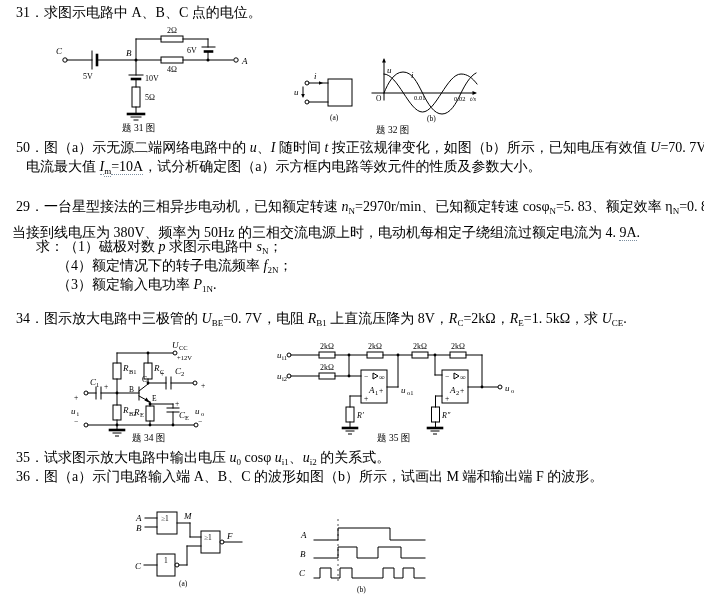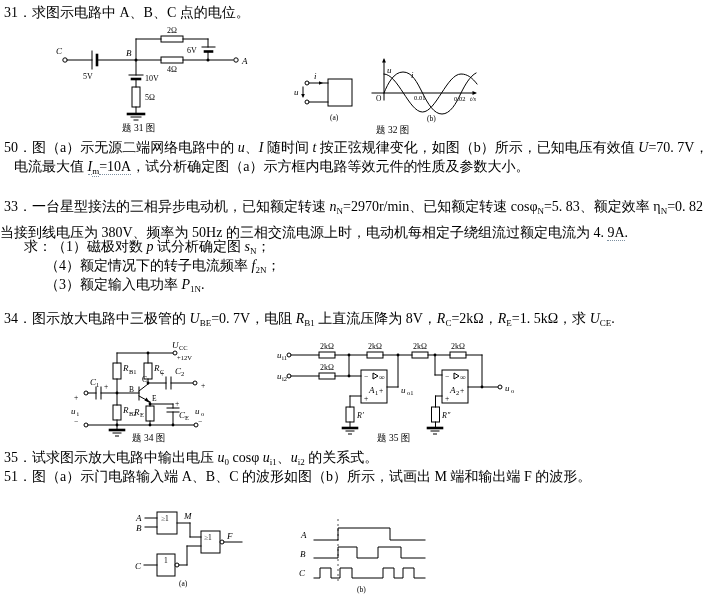--- a/index.html
+++ b/index.html
@@ -1,18 +1,18 @@
 <!DOCTYPE html>
 <html><head>
 <meta charset="utf-8">
 <style>
   html,body{margin:0;padding:0;}
   body{width:704px;height:599px;background:#ffffff;overflow:hidden;position:relative;
        font-family:"Liberation Serif","DejaVu Serif",serif;color:#000;}
-  .tline{position:absolute;white-space:nowrap;font-size:14px;line-height:18px;}
+  .tline{position:absolute;white-space:nowrap;font-size:14px;line-height:18px;margin-left:12px;}
   .sg-i{font-style:italic;}
   .sg-s{font-size:9px;position:relative;top:3px;}
   .sg-u{border-bottom:1px dotted #7d8fa0;}
   svg.fig{position:absolute;overflow:visible;}
   svg .w{stroke:#000;stroke-width:1;fill:none;stroke-linecap:square;}
   svg .wk{stroke:#000;stroke-width:2.6;fill:none;stroke-linecap:square;}
   svg .bx{stroke:#000;stroke-width:1;fill:none;}
   svg .d{fill:#000;stroke:none;}
   svg .tm{stroke:#000;stroke-width:1;fill:#fff;}
   svg text{fill:#000;stroke:none;font-family:"Liberation Serif","DejaVu Serif",serif;}
@@ -22,28 +22,28 @@
   svg .st{font-size:7.5px;}
   svg .scap{font-size:9.5px;}
   svg .sm{font-size:6.5px;}
 </style>
 </head>
 <body>
 
 <div class="tline" style="left:4px;top:4px"><span>31．求图示电路中 A、B、C 点的电位。</span></div>
 <div class="tline" style="left:4px;top:139px"><span>50．图（a）示无源二端网络电路中的 </span><span class="sg-i">u</span><span>、</span><span class="sg-i">I</span><span> 随时间 </span><span class="sg-i">t</span><span> 按正弦规律变化，如图（b）所示，已知电压有效值 </span><span class="sg-i">U</span><span>=70. 7V，</span></div>
 <div class="tline" style="left:14px;top:158px"><span>电流最大值 </span><span class="sg-i sg-u">I</span><span class="sg-s sg-u">m</span><span class="sg-u">=10A</span><span>，试分析确定图（a）示方框内电路等效元件的性质及参数大小。</span></div>
-<div class="tline" style="left:4px;top:198px"><span>33．一台星型接法的三相异步电动机，已知额定转速 </span><span class="sg-i">n</span><span class="sg-s">N</span><span>=2970r/min、已知额定转速 cosφ</span><span class="sg-s">N</span><span>=5. 83、额定效率 η</span><span class="sg-s">N</span><span>=0. 82，</span></div>
+<div class="tline" style="left:4px;top:198px"><span>29．一台星型接法的三相异步电动机，已知额定转速 </span><span class="sg-i">n</span><span class="sg-s">N</span><span>=2970r/min、已知额定转速 cosφ</span><span class="sg-s">N</span><span>=5. 83、额定效率 η</span><span class="sg-s">N</span><span>=0. 82，</span></div>
 <div class="tline" style="left:0px;top:224px"><span>当接到线电压为 380V、频率为 50Hz 的三相交流电源上时，电动机每相定子绕组流过额定电流为 4. </span><span class="sg-u">9A</span><span>.</span></div>
-<div class="tline" style="left:24px;top:238px"><span>求：（1）磁极对数 </span><span class="sg-i">p</span><span> 试分析确定图 </span><span class="sg-i">s</span><span class="sg-s">N</span><span>；</span></div>
+<div class="tline" style="left:24px;top:238px"><span>求：（1）磁极对数 </span><span class="sg-i">p</span><span> 求图示电路中 </span><span class="sg-i">s</span><span class="sg-s">N</span><span>；</span></div>
 <div class="tline" style="left:45px;top:257px"><span>（4）额定情况下的转子电流频率 </span><span class="sg-i">f</span><span class="sg-s">2N</span><span>；</span></div>
 <div class="tline" style="left:45px;top:276px"><span>（3）额定输入电功率 </span><span class="sg-i">P</span><span class="sg-s">1N</span><span>.</span></div>
 <div class="tline" style="left:4px;top:310px"><span>34．图示放大电路中三极管的 </span><span class="sg-i">U</span><span class="sg-s">BE</span><span>=0. 7V，电阻 </span><span class="sg-i">R</span><span class="sg-s">B1</span><span> 上直流压降为 8V，</span><span class="sg-i">R</span><span class="sg-s">C</span><span>=2kΩ，</span><span class="sg-i">R</span><span class="sg-s">E</span><span>=1. 5kΩ，求 </span><span class="sg-i">U</span><span class="sg-s">CE</span><span>.</span></div>
 <div class="tline" style="left:4px;top:449px"><span>35．试求图示放大电路中输出电压 </span><span class="sg-i">u</span><span class="sg-s">0</span><span> cosφ </span><span class="sg-i">u</span><span class="sg-s">i1</span><span>、</span><span class="sg-i">u</span><span class="sg-s">i2</span><span> 的关系式。</span></div>
-<div class="tline" style="left:4px;top:468px"><span>51．图（a）示门电路输入端 A、B、C 的波形如图（b）所示，试画出 M 端和输出端 F 的波形。</span></div>
+<div class="tline" style="left:4px;top:468px"><span>36．图（a）示门电路输入端 A、B、C 的波形如图（b）所示，试画出 M 端和输出端 F 的波形。</span></div>
 
 <svg class="fig" style="left:30px;top:24px" width="260" height="112" viewBox="0 0 260 112">
   <circle class="tm" cx="35" cy="36" r="2.2"></circle>
   <text class="sv" x="26" y="30">C</text>
   <line class="w" x1="37" y1="36" x2="62" y2="36"></line>
   <line class="w" x1="62" y1="27" x2="62" y2="45"></line>
   <line class="wk" x1="67" y1="31" x2="67" y2="41"></line>
   <text class="su" x="53" y="55">5V</text>
   <line class="w" x1="67" y1="36" x2="106" y2="36"></line>
   <circle class="d" cx="106" cy="36" r="1.5"></circle>

